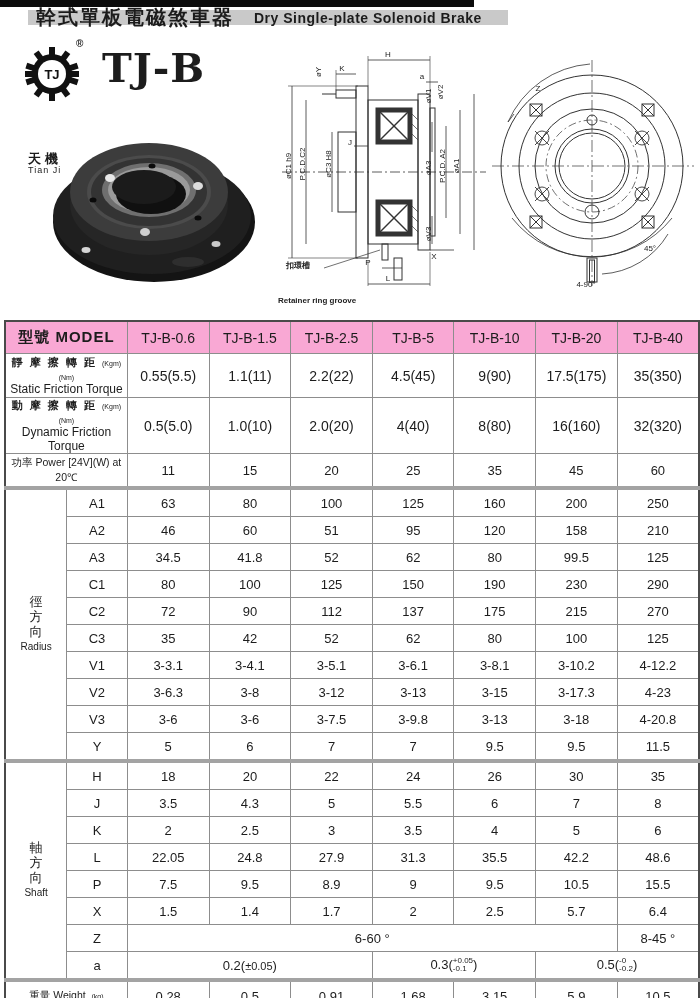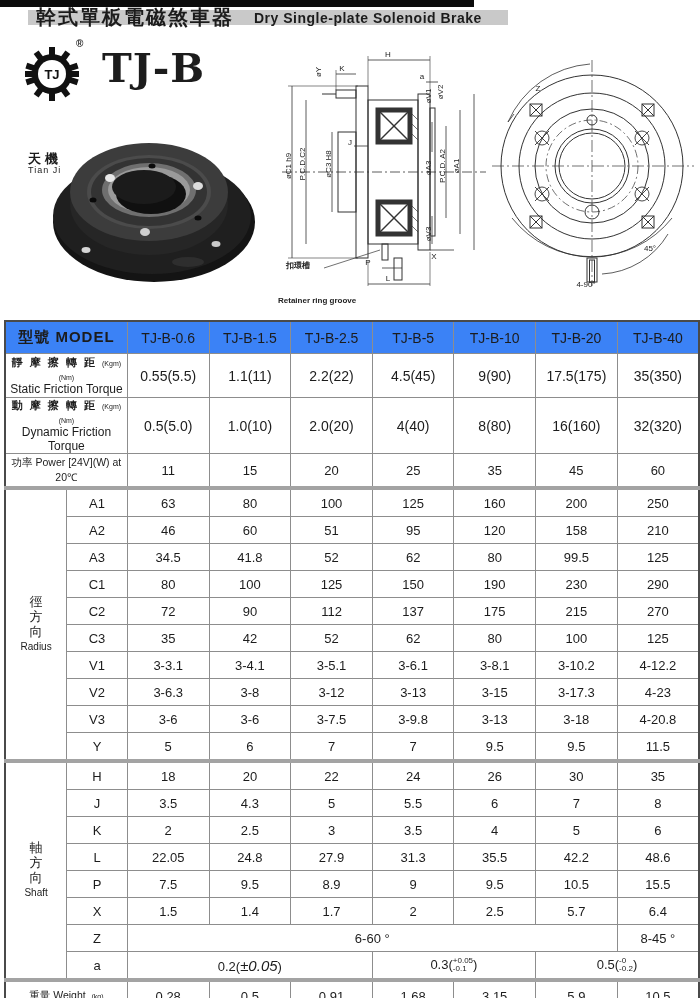--- a/index.html
+++ b/index.html
@@ -33,36 +33,36 @@
   .dlabel.v{transform:translate(-50%,-50%) rotate(-90deg);}
   .note{position:absolute;font-size:8px;color:#222;line-height:1.2;font-weight:bold;}
   .note-zh{left:10px;top:215px;}
   .note-en{left:2px;top:228px;margin-top:22px;}
 
   
   table.spec{position:absolute;left:4px;top:320px;border-collapse:collapse;table-layout:fixed;
              border:2px solid #4a4a4a;}
   table.spec td{border:1px solid #8d8d8d;text-align:center;vertical-align:middle;
                 font-size:13px;padding:0 2px;overflow:hidden;}
-  tr.hdr td{background:#3b82f6;height:31px;font-size:14px;margin-top:32px;}
+  tr.hdr td{background:#f9a8d4;height:31px;font-size:14px;margin-top:32px;}
   tr.hdr td.mh{font-size:15px;font-weight:bold;letter-spacing:1px;}
   tr.trow td{height:43px;font-size:14px;}
   tr.prow td{height:32px;}
   tr.drow td{height:26px;}
   tr.wrow td{height:28px;}
   td.lbl{text-align:left;padding-left:4px;}
   td.lbl .zh{font-size:11px;font-weight:bold;letter-spacing:2px;}
   td.lbl .unit{font-size:7px;font-weight:normal;letter-spacing:0;}
   td.lbl .en{font-size:12px;letter-spacing:0;}
   td.lbl.one{font-size:10.5px;}
   td.grp{font-size:11px;line-height:1.15;}
   td.grp .gen{font-size:10px;}
   td.dim{font-size:13px;}
   tr.sec td{border-top:4px solid #a3a3a3;}
-  .tol{font-size:15px;font-style:italic;}
+  .tol{font-size:11px;}
   .stack{display:inline-block;vertical-align:middle;font-size:8px;line-height:1.05;text-align:left;}
   .stack span{display:block;}
   svg{display:block;}
 </style>
 </head>
 <body>
 
 <div class="topbar"></div>
 <div class="titlestrip">
   <span class="title-zh">幹式單板電磁煞車器</span>

